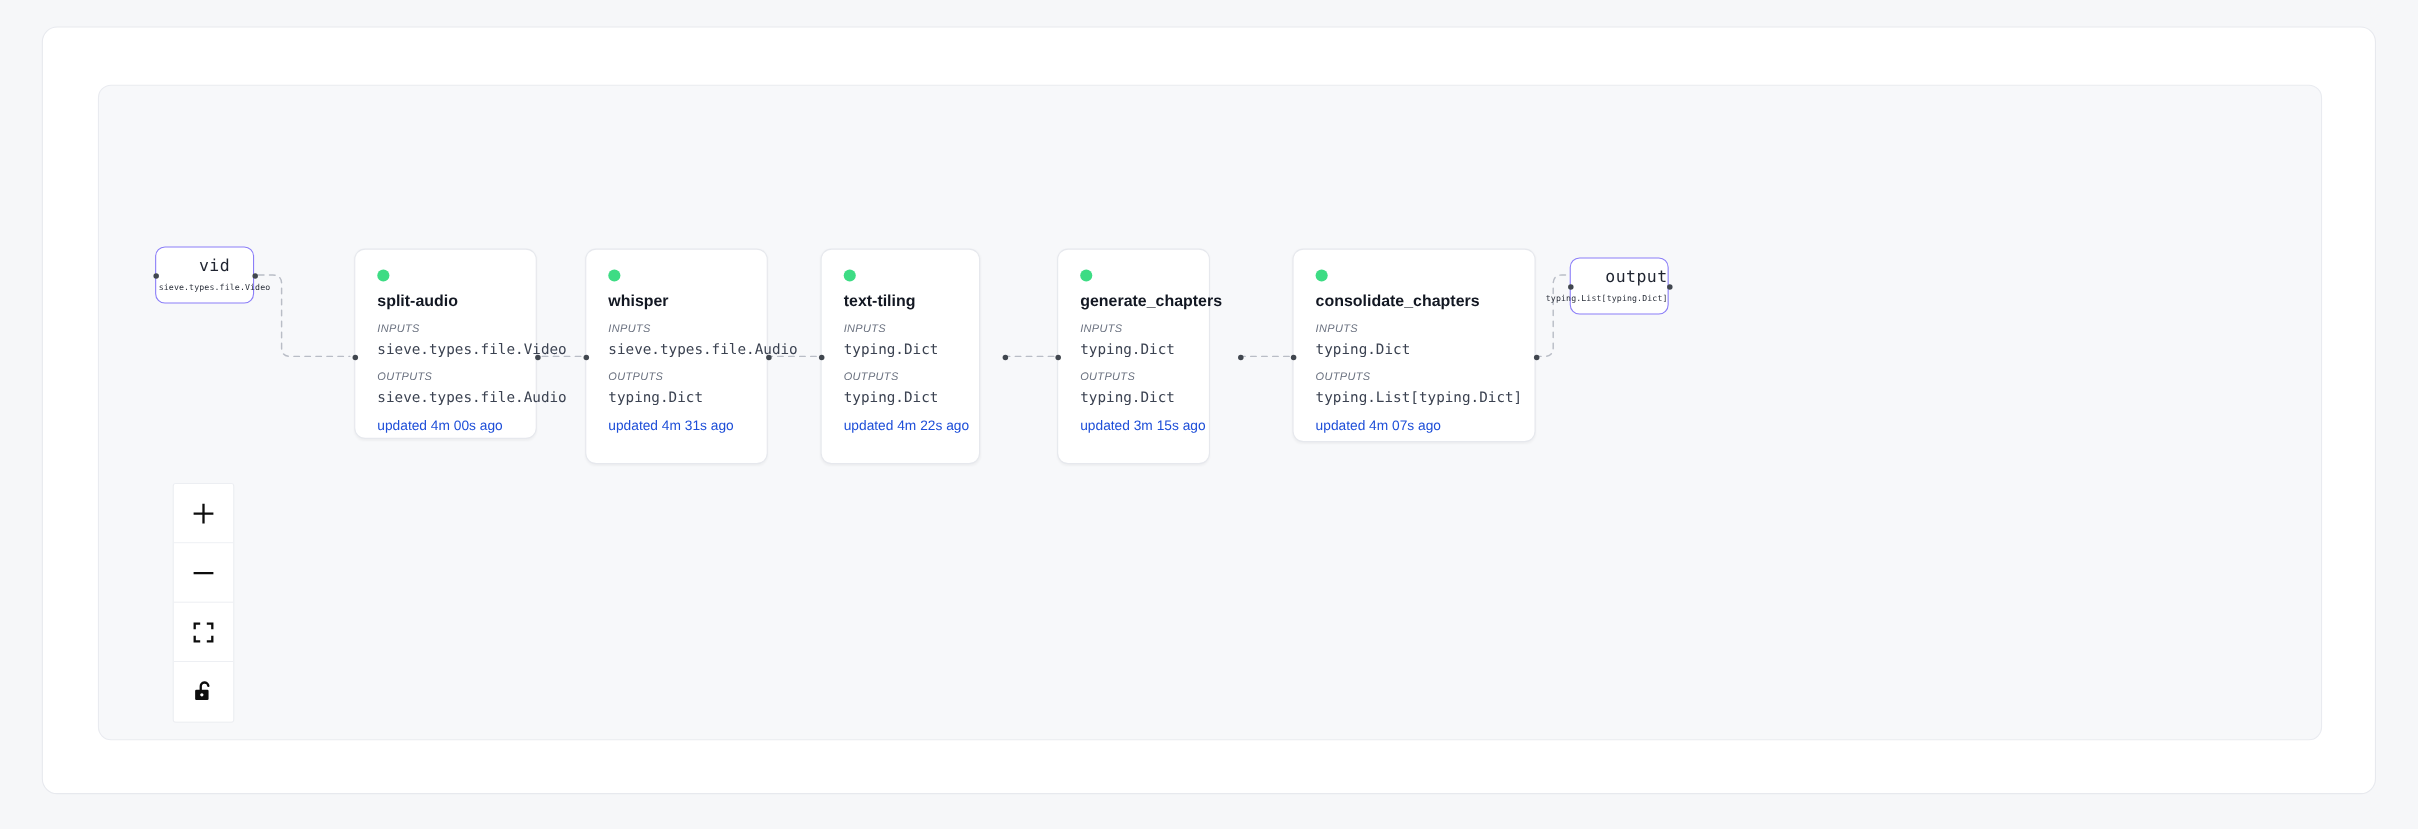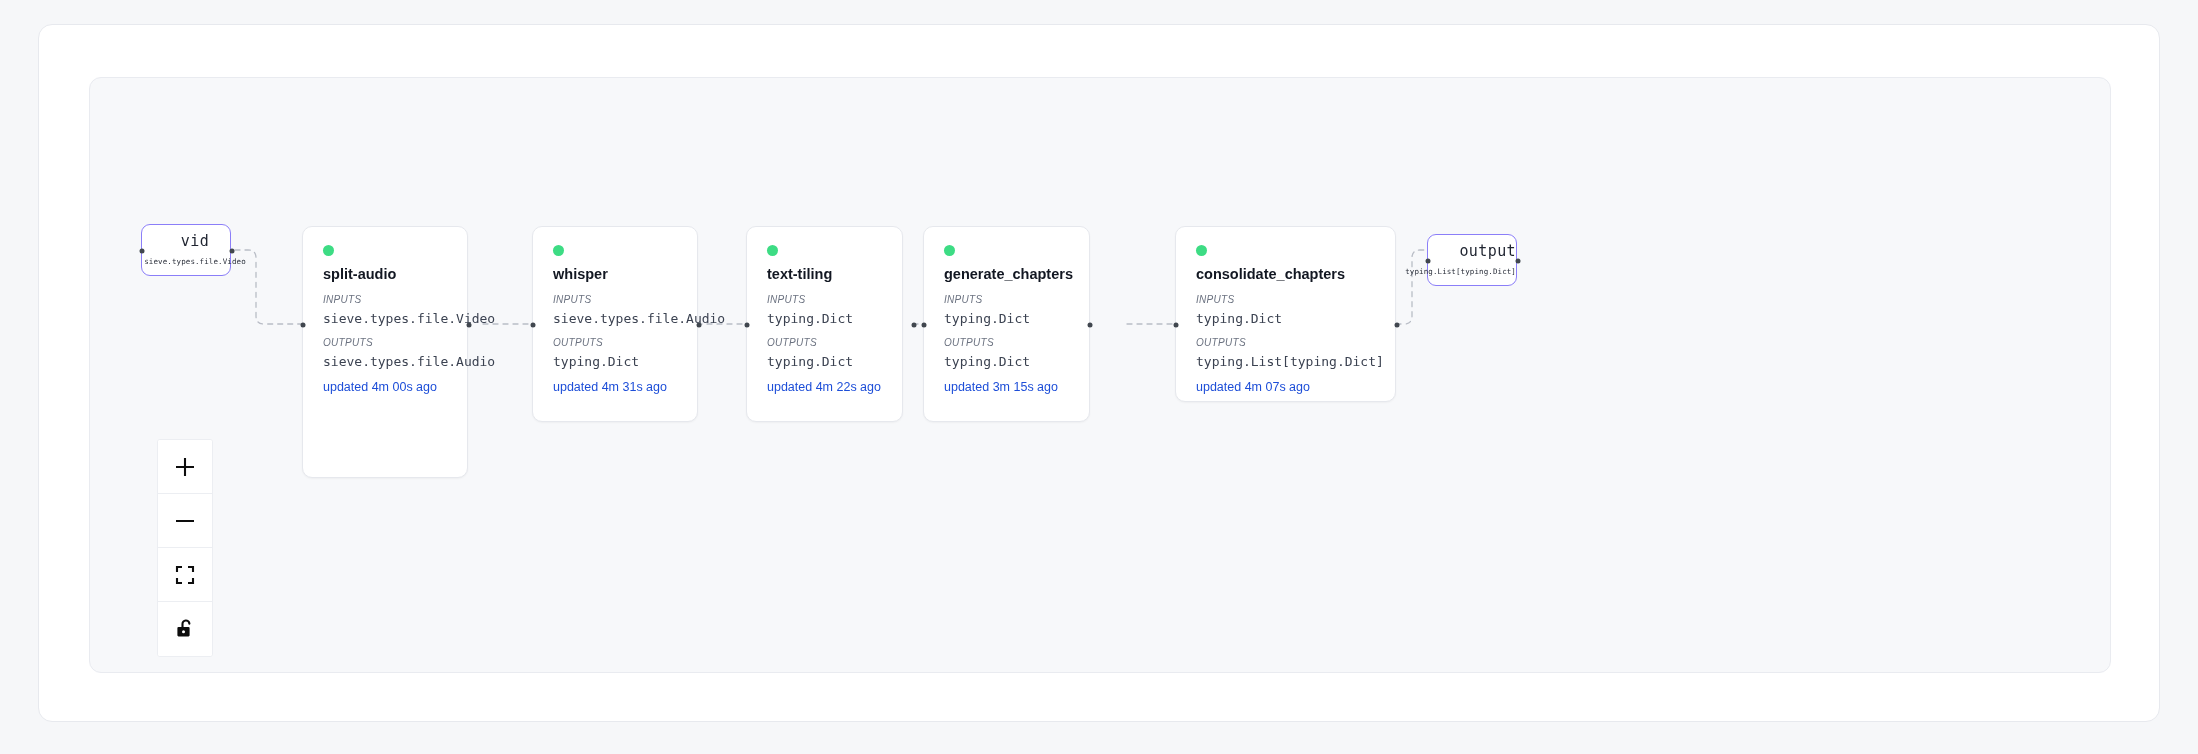--- a/index.html
+++ b/index.html
@@ -185,21 +185,21 @@
       <path d="M 1306,246 L 1314,246 Q 1322,246 1322,238 L 1322,180 Q 1322,172 1330,172 L 1337,172" fill="none" stroke="#b9bdc6" stroke-width="1.3" stroke-dasharray="5 5" stroke-linecap="round"></path>
     </svg>
 
     <div class="io-node" style="left:51px; top:146px; width:90px; height:52px;padding-left:18px;">
       <div class="io-title">vid</div>
       <div class="io-sub">sieve.types.file.Video</div>
       <div class="handle" style="left:90px; top:26px;"></div>
       <div class="handle" style="left:0px; top:26px;"></div>
     </div>
 
-    <div class="fn-node" style="left:212px; top:148px; width:166px; height:252px;">
+    <div class="fn-node" style="left:232px; top:148px; width:166px; height:173px;">
       <div class="status-dot"></div>
       <div class="fn-title">split-audio</div>
       <div class="kv-label">INPUTS</div>
       <div class="kv-value">sieve.types.file.Video</div>
       <div class="kv-label">OUTPUTS</div>
       <div class="kv-value">sieve.types.file.Audio</div>
       <div class="fn-updated">updated 4m 00s ago</div>
       <div class="handle" style="left:0px; top:98px;"></div>
       <div class="handle" style="left:166px; top:98px;"></div>
     </div>
@@ -209,33 +209,33 @@
       <div class="fn-title">whisper</div>
       <div class="kv-label">INPUTS</div>
       <div class="kv-value">sieve.types.file.Audio</div>
       <div class="kv-label">OUTPUTS</div>
       <div class="kv-value">typing.Dict</div>
       <div class="fn-updated">updated 4m 31s ago</div>
       <div class="handle" style="left:0px; top:98px;"></div>
       <div class="handle" style="left:166px; top:98px;"></div>
     </div>
 
-    <div class="fn-node" style="left:656px; top:148px; width:157px; height:196px;">
+    <div class="fn-node" style="left:656px; top:148px; width:145px; height:196px;">
       <div class="status-dot"></div>
       <div class="fn-title">text-tiling</div>
       <div class="kv-label">INPUTS</div>
       <div class="kv-value">typing.Dict</div>
       <div class="kv-label">OUTPUTS</div>
       <div class="kv-value">typing.Dict</div>
       <div class="fn-updated">updated 4m 22s ago</div>
       <div class="handle" style="left:0px; top:98px;"></div>
       <div class="handle" style="left:167px; top:98px;"></div>
     </div>
 
-    <div class="fn-node" style="left:833px; top:148px; width:167px; height:196px;">
+    <div class="fn-node" style="left:871px; top:148px; width:139px; height:196px;">
       <div class="status-dot"></div>
       <div class="fn-title">generate_chapters</div>
       <div class="kv-label">INPUTS</div>
       <div class="kv-value">typing.Dict</div>
       <div class="kv-label">OUTPUTS</div>
       <div class="kv-value">typing.Dict</div>
       <div class="fn-updated">updated 3m 15s ago</div>
       <div class="handle" style="left:0px; top:98px;"></div>
       <div class="handle" style="left:166px; top:98px;"></div>
     </div>

